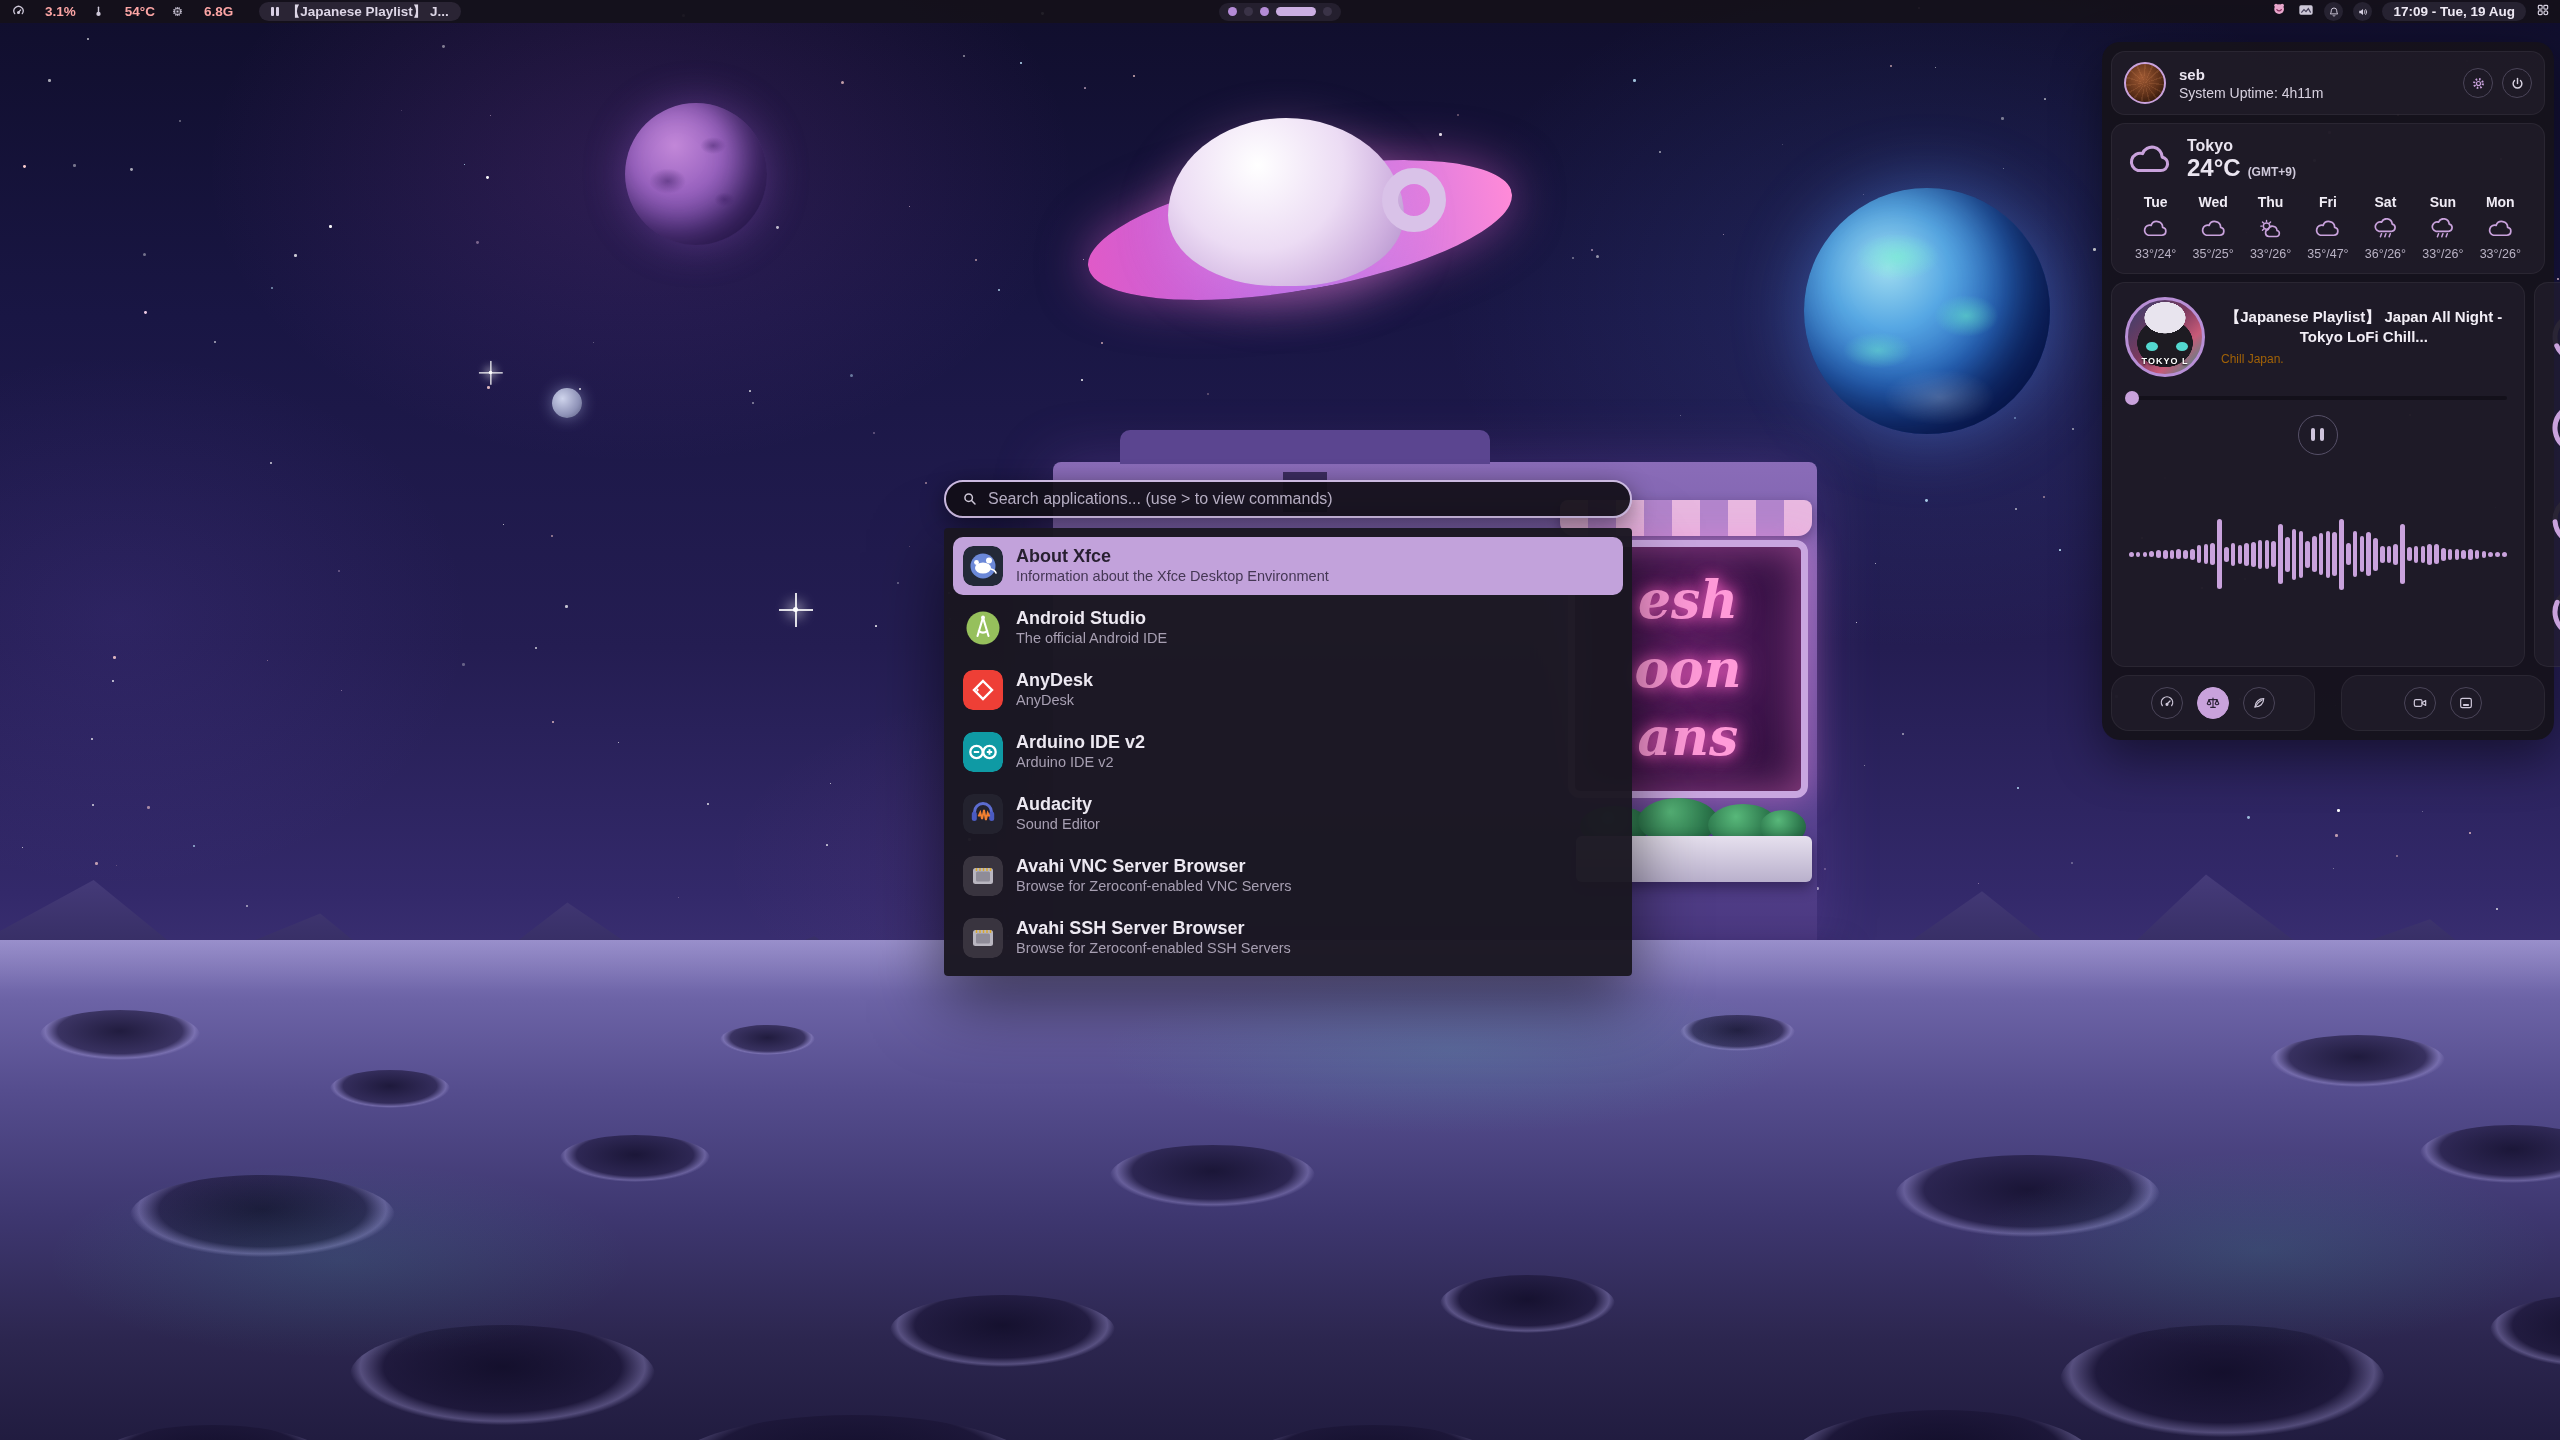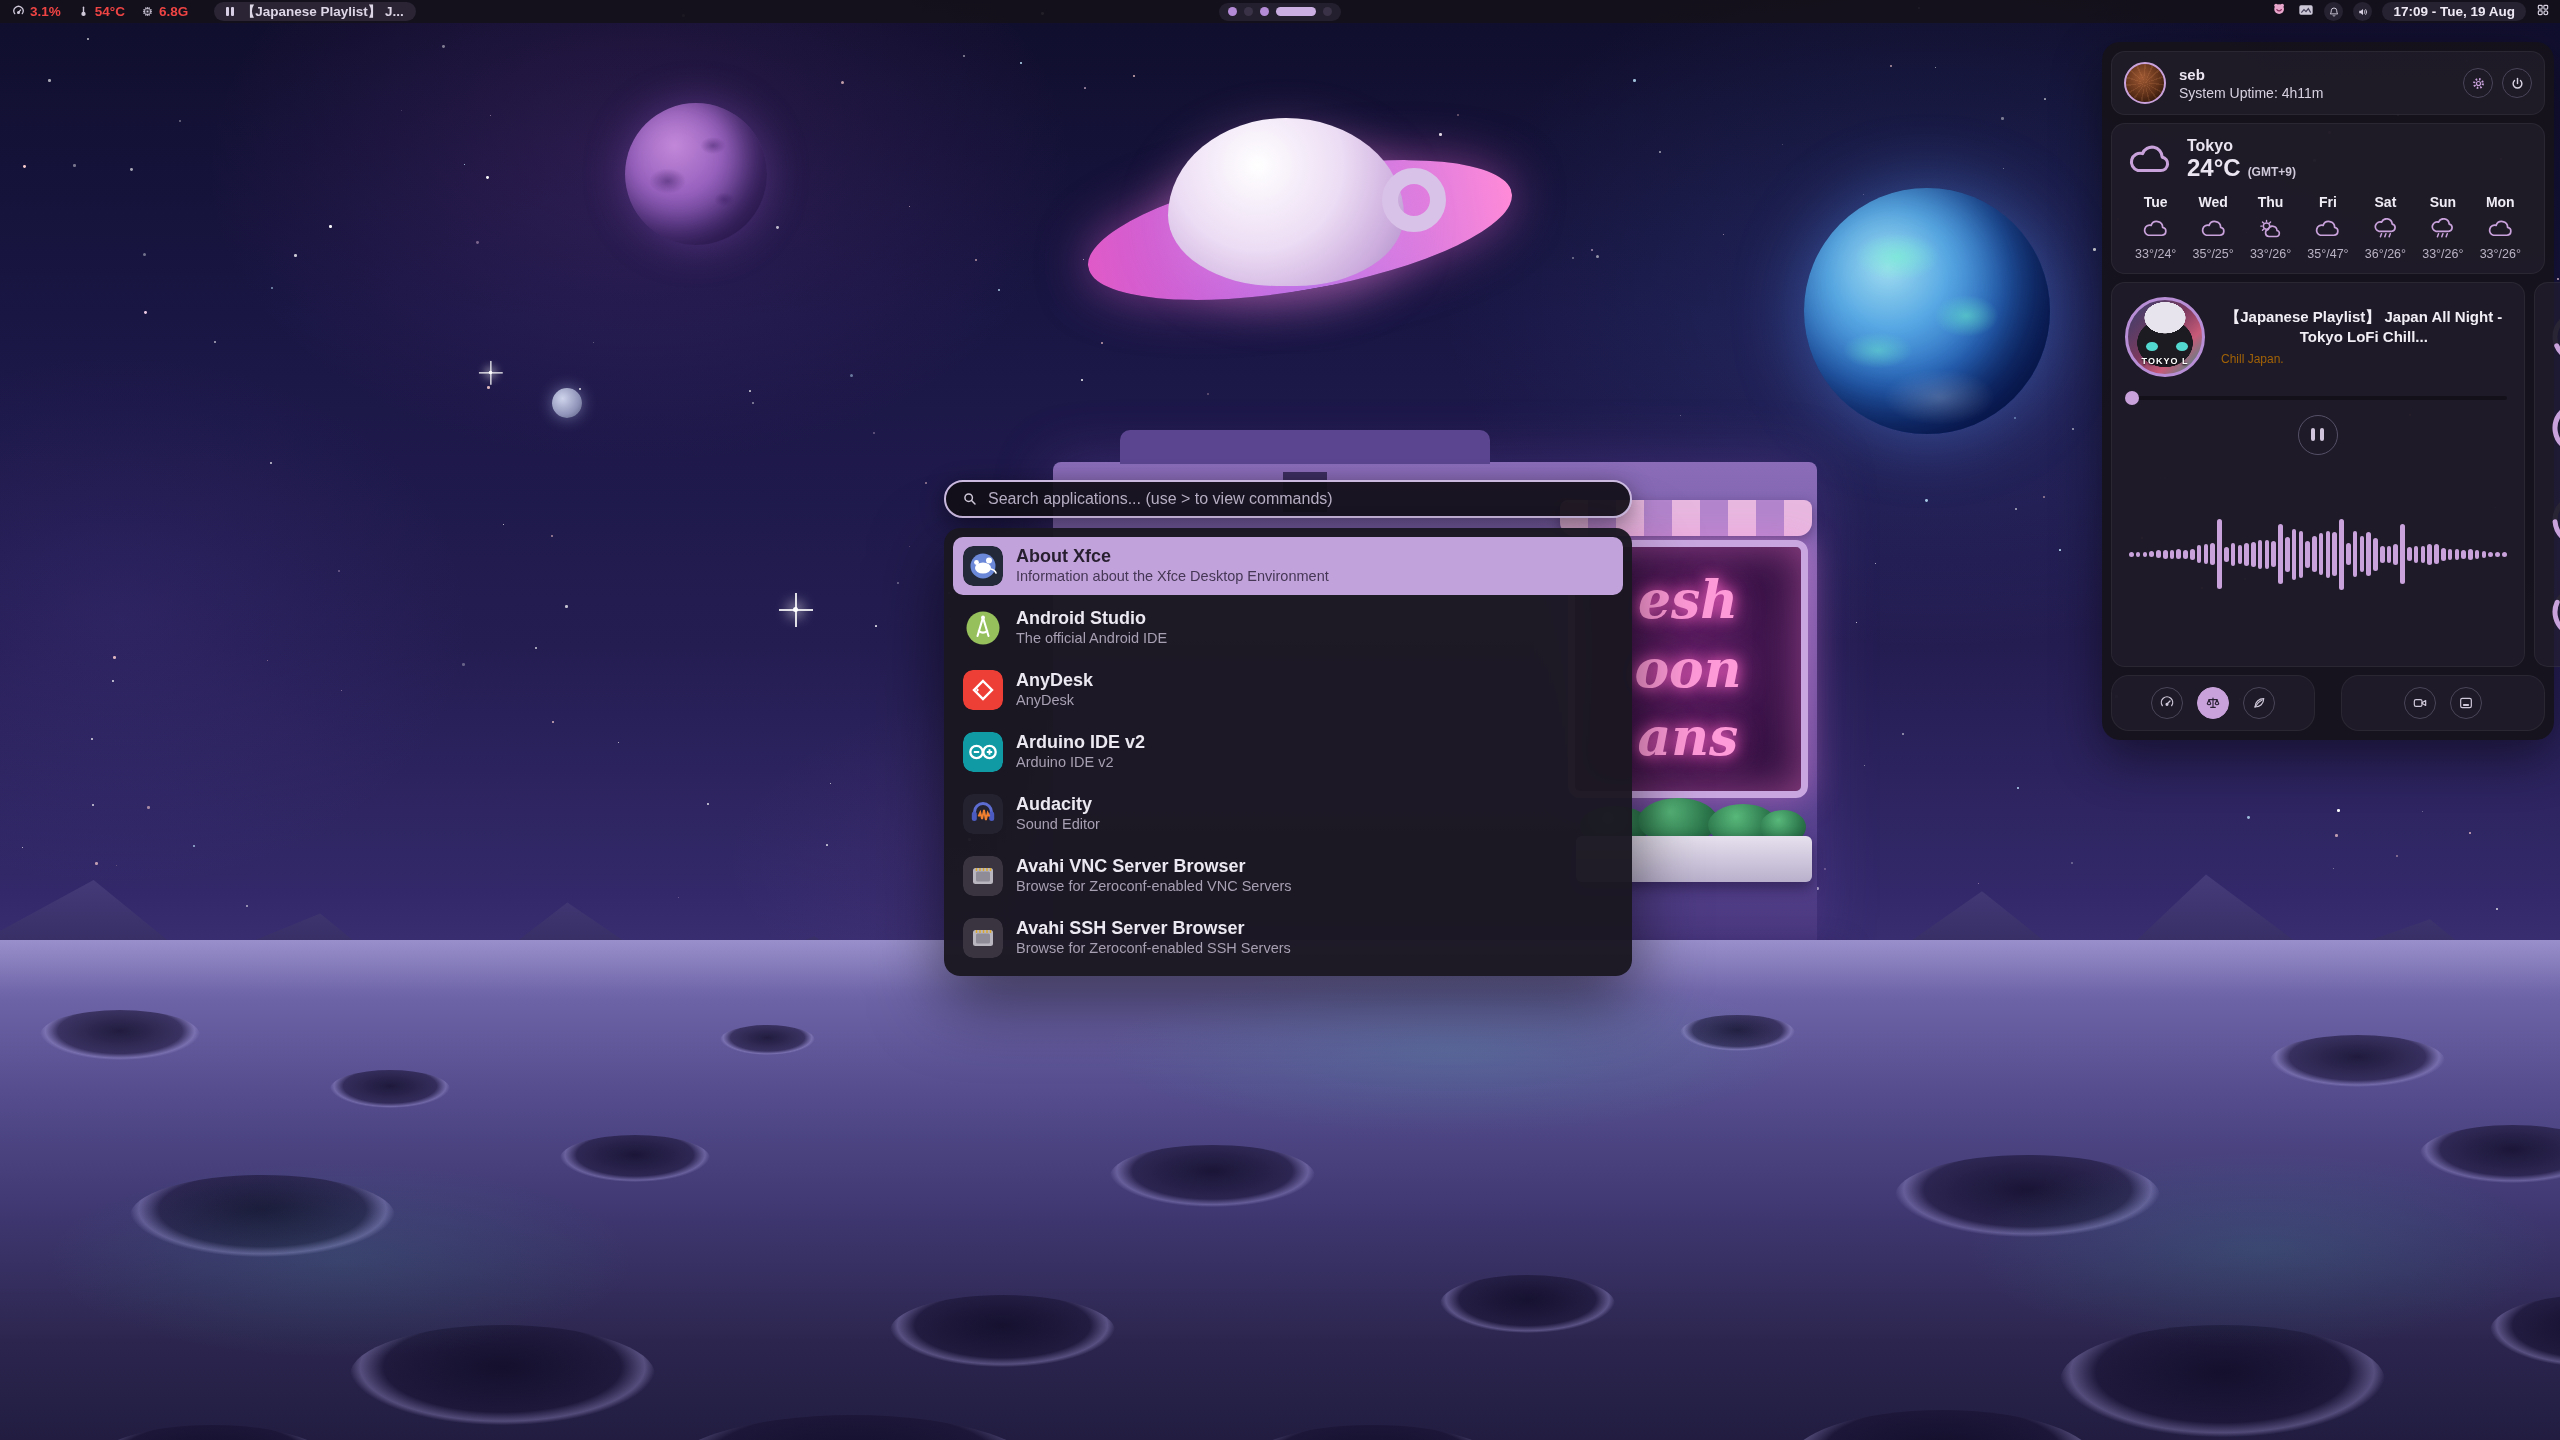--- a/index.html
+++ b/index.html
@@ -98,21 +98,21 @@
       radial-gradient(420px 140px at 2260px 310px,rgba(70,200,175,.14),transparent 70%),
       radial-gradient(420px 140px at 340px 320px,rgba(70,200,175,.12),transparent 70%),
       linear-gradient(180deg,rgba(255,255,255,.12),transparent 10%);}
   .crater{position:absolute;border-radius:50%;
     background:radial-gradient(ellipse at 50% 42%,rgba(14,10,36,.78),rgba(24,18,50,.55) 55%,rgba(160,150,210,.38) 66%,rgba(160,150,210,0) 71%);}
 
   
   .topbar{position:absolute;left:0;top:0;width:2560px;height:23px;background:rgba(20,17,27,.94);
     display:flex;align-items:center;color:#e6e1ee;font-size:13.5px;font-weight:bold;z-index:40;}
   .tb-left{display:flex;align-items:center;gap:16px;margin-left:12px;}
-  .stat{display:flex;align-items:center;gap:5px;color:#ef4444;}
+  .stat{display:flex;align-items:center;gap:20px;color:#fca5a5;}
   .stat svg{width:13px;height:13px;color:#cfc9da;}
   .pill{display:flex;align-items:center;gap:8px;background:#2a2434;border-radius:10px;height:19px;padding:0 12px;}
   .media-pill{margin-left:10px;color:#ddd6e6;}
   .pausebars{display:flex;gap:2.5px;} .pausebars i{width:2.5px;height:9px;background:#d8cfe4;border-radius:1px;}
   .ws{position:absolute;left:50%;transform:translateX(-50%);top:2.5px;height:18px;background:#241f2e;border-radius:9px;
     display:flex;align-items:center;gap:7px;padding:0 9px;}
   .ws .dot{width:9px;height:9px;border-radius:5px;background:#3a3347;}
   .ws .dot.occupied{background:#b48bd6;}
   .ws .dot.active{width:40px;background:#cbaee2;}
   .tb-right{margin-left:auto;display:flex;align-items:center;gap:10px;margin-right:10px;}
@@ -123,21 +123,21 @@
   .grid-icon svg{width:14px;height:14px;color:#d6d0e0;}
 
   
   .launcher{position:absolute;left:944px;top:480px;width:688px;z-index:30;}
   .searchbar{display:flex;align-items:center;gap:10px;height:38px;border-radius:19px;padding:0 16px;
     background:rgba(18,15,24,.93);border:2px solid #cdbbe2;box-shadow:0 6px 24px rgba(0,0,0,.45);}
   .searchbar svg{width:16px;height:16px;color:#cfc8d8;flex:none;}
   .searchbar input{flex:1;background:transparent;border:none;outline:none;color:#e8e4ee;font-size:16px;
     font-family:"Liberation Sans","DejaVu Sans",sans-serif;}
   .searchbar input::placeholder{color:#b5adc2;}
-  .results{margin-top:10px;background:rgba(26,23,33,.97);border-radius:16px;padding:9px;
+  .results{margin-top:10px;background:rgba(26,23,33,.97);border-radius:4px;padding:9px;
     box-shadow:0 24px 70px rgba(0,0,0,.55);display:flex;flex-direction:column;gap:4px;}
   .row{display:flex;align-items:center;gap:13px;height:58px;border-radius:10px;padding:0 10px;}
   .row .appicon{width:40px;height:40px;flex:none;border-radius:10px;overflow:hidden;}
   .row .appicon svg{width:40px;height:40px;display:block;}
   .row .txt{display:flex;flex-direction:column;gap:2px;min-width:0;}
   .row .t{font-size:18px;font-weight:bold;color:#ece8f1;line-height:1.1;}
   .row .d{font-size:14.5px;color:#a79fb2;line-height:1.1;}
   .row.selected{background:#c2a2db;}
   .row.selected .t{color:#271f30;} .row.selected .d{color:#453755;}
 

